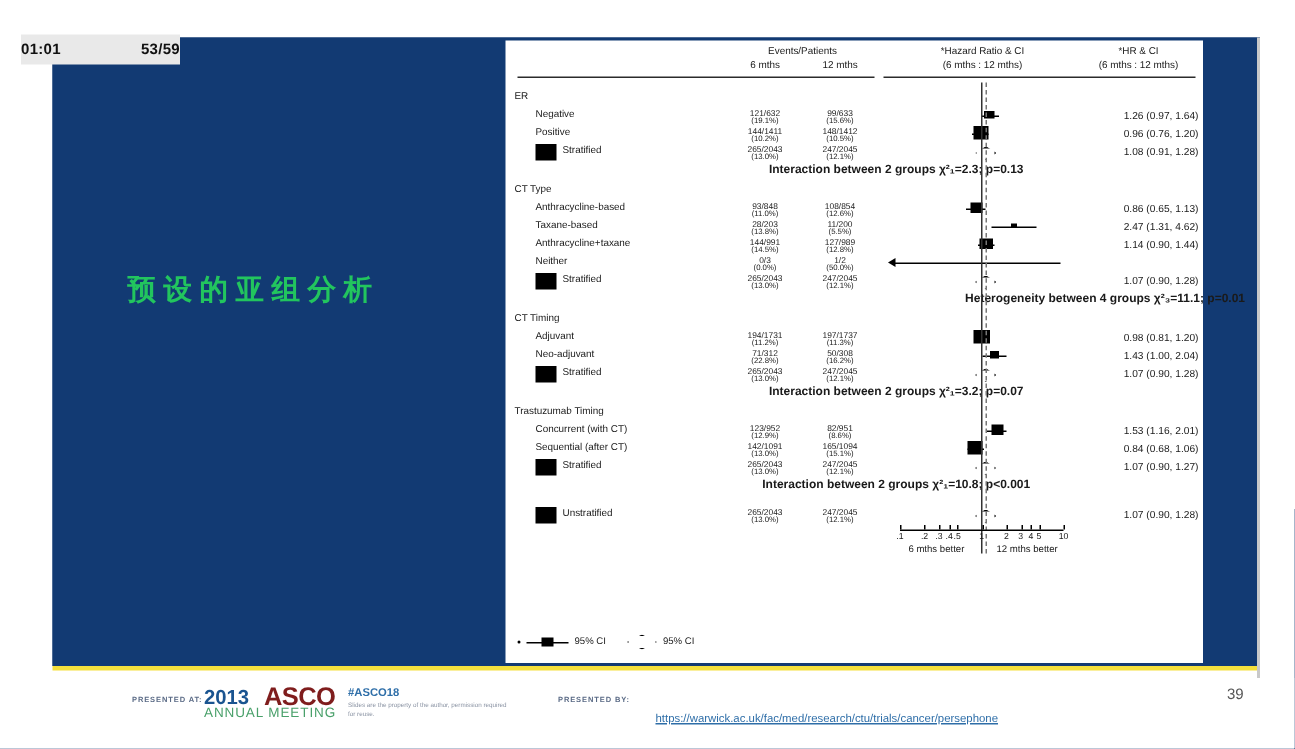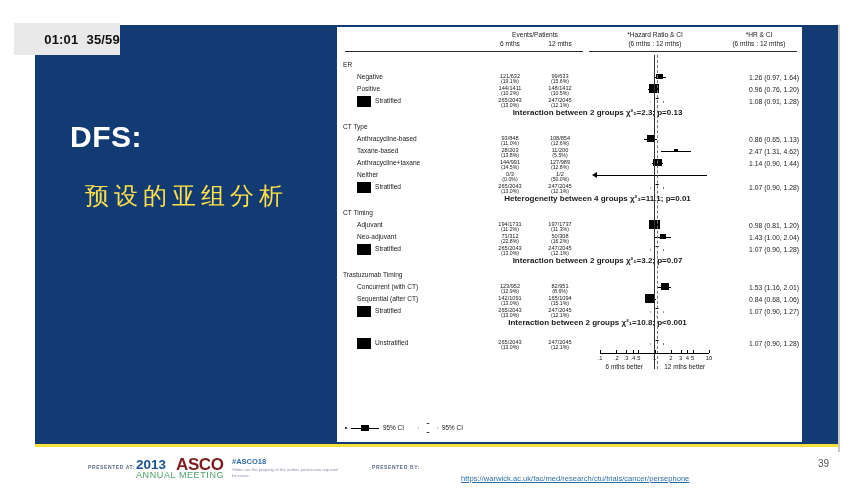--- a/index.html
+++ b/index.html
@@ -6,41 +6,41 @@
   body{
     width:863px;height:499px;overflow:hidden;
     background:#ffffff;
     font-family:"Liberation Sans", sans-serif;
     -webkit-font-smoothing:antialiased;
   }
   .slide{position:relative;width:863px;height:499px;background:#fff;}
 
   
   .timer{
-    position:absolute;left:14px;top:23px;width:106px;height:32px;
+    position:absolute;left:14px;top:23px;width:106px;height:20px;
     background:#e9e9e9;color:#111;
-    font-size:13px;font-weight:bold;letter-spacing:.2px;
-    display:flex;align-items:center;justify-content:flex-end;
+    font-size:10px;font-weight:bold;letter-spacing:.2px;
+    display:flex;align-items:center;justify-content:space-between;
     z-index:8;
   }
 
   
   .deck{
     position:absolute;left:35px;top:25px;width:805px;height:419px;
     background:#123a73;
   }
   .deck-inner{position:absolute;inset:0;background:#123a73;}
 
   .title{
     position:absolute;left:35px;top:95px;
     color:#ffffff;font-size:30px;font-weight:bold;letter-spacing:.5px;
   }
   .subtitle{
     position:absolute;left:50px;top:155px;
-    color:#fde047;font-size:24px;font-weight:normal;letter-spacing:5px;
+    color:#22c55e;font-size:19px;font-weight:bold;letter-spacing:5px;
   }
 
   
   .panel{
     position:absolute;left:337px;top:27px;width:465px;height:415px;
     background:#ffffff;color:#1a1a1a;
     font-size:6.4px;line-height:1.15;
   }
   .plotarea{position:absolute;left:255px;top:0;width:125px;height:100%;}
 
@@ -106,36 +106,35 @@
   .footer{position:absolute;left:0;top:452px;width:863px;height:47px;background:#fff;}
   .f-presat{position:absolute;left:88px;top:12px;font-size:5px;letter-spacing:.6px;color:#5b6b86;font-weight:bold;}
   .f-asco-yr{position:absolute;left:136px;top:5px;font-size:13.5px;font-weight:bold;color:#1a5490;}
   .f-asco-nm{position:absolute;left:176px;top:3px;font-size:17px;font-weight:bold;color:#7f1d1d;letter-spacing:-.4px;}
   .f-asco-sub{position:absolute;left:136px;top:18px;font-size:9px;color:#49a06a;letter-spacing:.6px;}
   .f-hash{position:absolute;left:232px;top:5px;font-size:7.5px;font-weight:bold;color:#2e6ea8;}
   .f-disc{position:absolute;left:232px;top:15px;font-size:4.2px;color:#8a93a3;line-height:1.45;width:110px;}
   .f-presby{position:absolute;left:372px;top:12px;font-size:5px;letter-spacing:.6px;color:#5b6b86;font-weight:bold;}
   .f-name{position:absolute;left:418px;top:5px;font-size:12px;font-weight:bold;color:#1b6fb3;}
   .f-page{position:absolute;left:818px;top:6px;font-size:10px;color:#555;}
-  .f-url{position:absolute;left:437px;top:22px;font-size:7.6px;color:#2e6ea8;margin-left:24px;}
+  .f-url{position:absolute;left:437px;top:22px;font-size:7.6px;color:#2e6ea8;}
 </style>
 </head>
 <body>
 
 <div class="slide">
 
   <div class="timer">
     <span>01:01</span>
     <span style="width:8px"></span>
-    <span>35/59</span>
+    <span>53/59</span>
   </div>
 
   <div class="deck">
     <div class="deck-inner"></div>
-    <div class="title">DFS:</div>
     <div class="subtitle">预设的亚组分析</div>
   </div>
 
   <div class="panel" id="panel">
     <div class="hdr hdr-ep">Events/Patients</div>
     <div class="hdr hdr-e6">6 mths</div>
     <div class="hdr hdr-e12">12 mths</div>
     <div class="hdr hdr-hrci">*Hazard Ratio &amp; CI</div>
     <div class="hdr hdr-hrci hdr2">(6 mths : 12 mths)</div>
     <div class="hdr hdr-hr">*HR &amp; CI</div>
@@ -189,21 +188,21 @@
         <div class="ep" style="top: 144px; left: 200px;">1/2</div>
         <div class="pct" style="top: 149.5px; left: 150px;">(0.0%)</div>
         <div class="pct" style="top: 149.5px; left: 200px;">(50.0%)</div>
         <div class="sqmark" style="top: 155px;"></div>
         <div class="sqlabel" style="top: 156px;">Stratified</div>
         <div class="ep" style="top: 156px; left: 150px;">265/2043</div>
         <div class="ep" style="top: 156px; left: 200px;">247/2045</div>
         <div class="pct" style="top: 161.5px; left: 150px;">(13.0%)</div>
         <div class="pct" style="top: 161.5px; left: 200px;">(12.1%)</div>
         <div class="hrv" style="top: 157px;">1.07 (0.90, 1.28)</div>
-        <div class="stat" style="top: 167px;">Heterogeneity between 4 groups χ²₃=11.1; p=0.01</div>
+        <div class="stat" style="top: 167px; text-align: right;">Heterogeneity between 4 groups χ²₃=11.1; p=0.01</div>
         <div class="grp" style="top: 182px;">CT Timing</div>
         <div class="rowlabel" style="top: 194px;">Adjuvant</div>
         <div class="ep" style="top: 194px; left: 150px;">194/1731</div>
         <div class="ep" style="top: 194px; left: 200px;">197/1737</div>
         <div class="pct" style="top: 199.5px; left: 150px;">(11.2%)</div>
         <div class="pct" style="top: 199.5px; left: 200px;">(11.3%)</div>
         <div class="hrv" style="top: 195px;">0.98 (0.81, 1.20)</div>
         <div class="rowlabel" style="top: 206px;">Neo-adjuvant</div>
         <div class="ep" style="top: 206px; left: 150px;">71/312</div>
         <div class="ep" style="top: 206px; left: 200px;">50/308</div>

